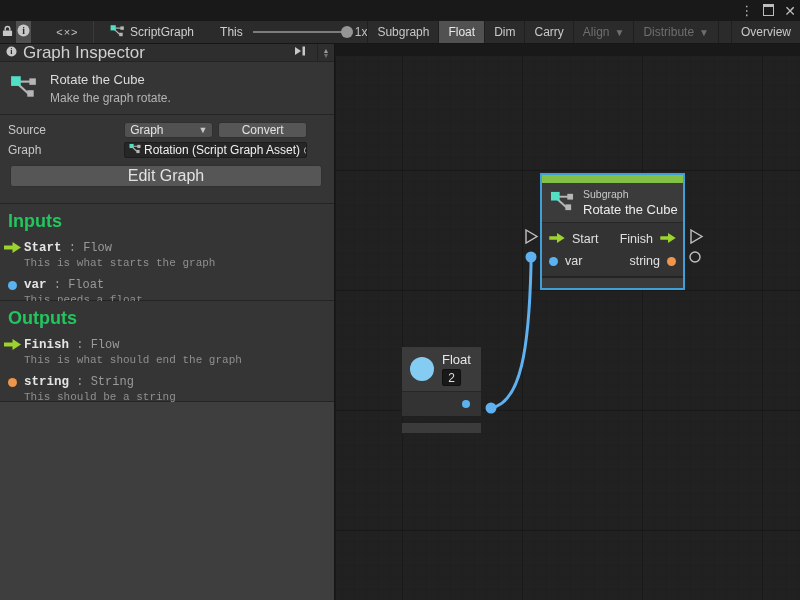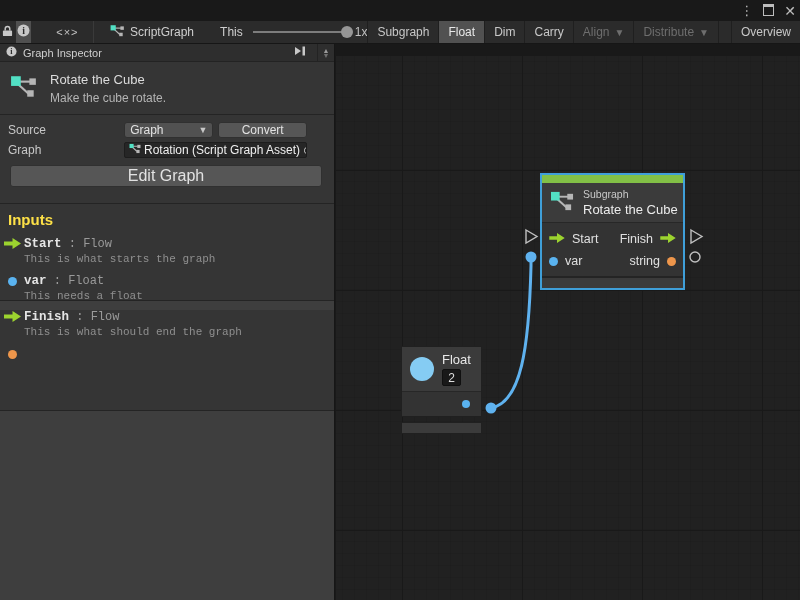--- a/index.html
+++ b/index.html
@@ -36,42 +36,42 @@
                     border-left:1px solid #1f1f1f;white-space:nowrap;}
   .tbtn.sel{background:#515151;color:#e8e8e8;}
   .tbtn.dis{color:#6e6e6e;}
   .tbtn .caret{margin-left:5px;font-size:10px;}
   .gap12{width:12px;border-left:1px solid #1f1f1f;}
   
   .inspector{position:absolute;left:0;top:44px;width:335px;height:556px;background:#3e3e3e;
              border-right:1px solid #161616;box-sizing:border-box;}
   .insp-header{height:17px;background:#2e2e2e;border-bottom:1px solid #232323;display:flex;align-items:center;
                padding-left:6px;gap:6px;}
-  .insp-title{color:#cfcfcf;font-size:11px;flex:1;}
+  .insp-title{color:#cfcfcf;font-size:17px;flex:1;}
   .spinner{display:flex;flex-direction:column;width:16px;align-items:center;line-height:5px;font-size:7px;color:#9a9a9a;
            border-left:1px solid #232323;height:17px;justify-content:center;}
   .sec{background:#353535;border-bottom:1px solid #242424;position:relative;}
   .sec-title{height:53px;display:flex;align-items:center;gap:12px;padding-left:10px;box-sizing:border-box;}
   .sec-title .txt .t1{color:#dcdcdc;font-size:13px;margin-bottom:4px;}
   .sec-title .txt .t2{color:#b4b4b4;font-size:12px;}
   .sec-settings{height:88px;}
   .form-row{position:absolute;left:8px;right:27px;height:16px;display:flex;align-items:center;}
   .form-row .lbl{width:122px;color:#c8c8c8;}
   .dropdown{width:93px;height:16px;background:#515151;border:1px solid #303030;border-radius:3px;
             display:flex;align-items:center;padding:0 5px;box-sizing:border-box;color:#e2e2e2;}
   .dropdown .dd-caret{margin-left:auto;font-size:9px;color:#c8c8c8;}
   .btn{background:#565656;border:1px solid #303030;border-radius:3px;color:#e2e2e2;
        display:flex;align-items:center;justify-content:center;}
   .convert{width:93px;height:16px;margin-left:5px;box-sizing:border-box;}
   .obj-field{width:192px;height:16px;background:#262626;border:1px solid #1d1d1d;border-radius:2px;
              display:flex;align-items:center;gap:3px;padding:0 2px 0 4px;box-sizing:border-box;color:#efefef;
              white-space:nowrap;overflow:hidden;}
   .obj-field .picker{margin-left:auto;color:#c2c2c2;font-size:11px;}
   .edit-graph{position:absolute;left:10px;right:12px;top:50px;height:20px;font-size:16px;}
-  .sec-ports .ports-title{font-weight:bold;color:#fde047;font-size:15px;padding:7px 0 0 8px;}
+  .sec-ports .ports-title{font-weight:bold;color:#22c55e;font-size:18px;padding:7px 0 0 8px;}
   .port-row{display:flex;margin-top:9px;font-family:Liberation Mono, monospace;}
   .port-icon-col{width:24px;display:flex;justify-content:center;padding-top:1px;flex:none;}
   .port-texts .port-name-line{color:#9a9a9a;}
   .port-texts .pname{font-weight:bold;color:#e4e4e4;font-size:12.5px;}
   .port-texts .pdesc{color:#8f8f8f;font-size:11px;margin-top:2px;}
   .pdot{width:9px;height:9px;border-radius:50%;display:inline-block;margin-top:2px;}
   .dot-blue{background:#5ab3f0;}
   .dot-orange{background:#ee964b;}
   .sec-inputs{height:96px;}
   .sec-outputs{height:100px;}
@@ -221,21 +221,21 @@
         <svg width="28" height="26" viewBox="0 0 26 24">
           <path d="M8 7 L19 7" stroke="#b6b6b6" stroke-width="2"></path>
           <path d="M6 8 L17 18" stroke="#b6b6b6" stroke-width="2"></path>
           <rect x="1" y="2" width="9" height="9" fill="#52e0c4"></rect>
           <rect x="18" y="4" width="6" height="6" fill="#b6b6b6"></rect>
           <rect x="16" y="15" width="6" height="6" fill="#b6b6b6"></rect>
         </svg>
       </span>
       <span class="txt">
         <div class="t1">Rotate the Cube</div>
-        <div class="t2">Make the cube rotate.</div>
+        <div class="t2">Make the graph rotate.</div>
       </span>
     </div>
 
     <div class="sec sec-settings">
       <div class="form-row" style="top:7px;">
         <span class="lbl">Source</span>
         <div class="dropdown">
           <span>Graph</span>
           <span class="dd-caret">▼</span>
         </div>
@@ -282,35 +282,40 @@
             <span class="pdot dot-blue"></span>
           </span>
         <span class="port-texts">
           <div class="port-name-line"><span class="pname">var</span><span> : </span><span>Float</span></div>
           <div class="pdesc">This needs a float</div>
         </span>
       </div>
     </div>
 
     <div class="sec sec-ports sec-outputs">
+      <div class="ports-title">Outputs</div>
       <div class="port-row">
         <span class="port-icon-col">
           <svg width="17" height="11" viewBox="0 0 17 11">
               <path d="M0 3.5 h8.5 V0 L17 5.5 L8.5 11 V7.5 H0 z" fill="#9cd32f"></path>
             </svg>
         </span>
         <span class="port-texts">
           <div class="port-name-line"><span class="pname">Finish</span><span> : </span><span>Flow</span></div>
           <div class="pdesc">This is what should end the graph</div>
         </span>
       </div>
       <div class="port-row">
         <span class="port-icon-col">
             <span class="pdot dot-orange"></span>
           </span>
+        <span class="port-texts">
+          <div class="port-name-line"><span class="pname">string</span><span> : </span><span>String</span></div>
+          <div class="pdesc">This should be a string</div>
+        </span>
       </div>
     </div>
   </div>
 
   <div class="canvas">
 
     <svg class="wires">
       <path d="M155,352 C185,347 193,292 195,210 L195,204" stroke="#5fb2ef" stroke-width="3" fill="none"></path>
       <circle cx="155" cy="352" r="5.5" fill="#5fb2ef"></circle>
       <circle cx="195" cy="201" r="5.5" fill="#5fb2ef"></circle>

